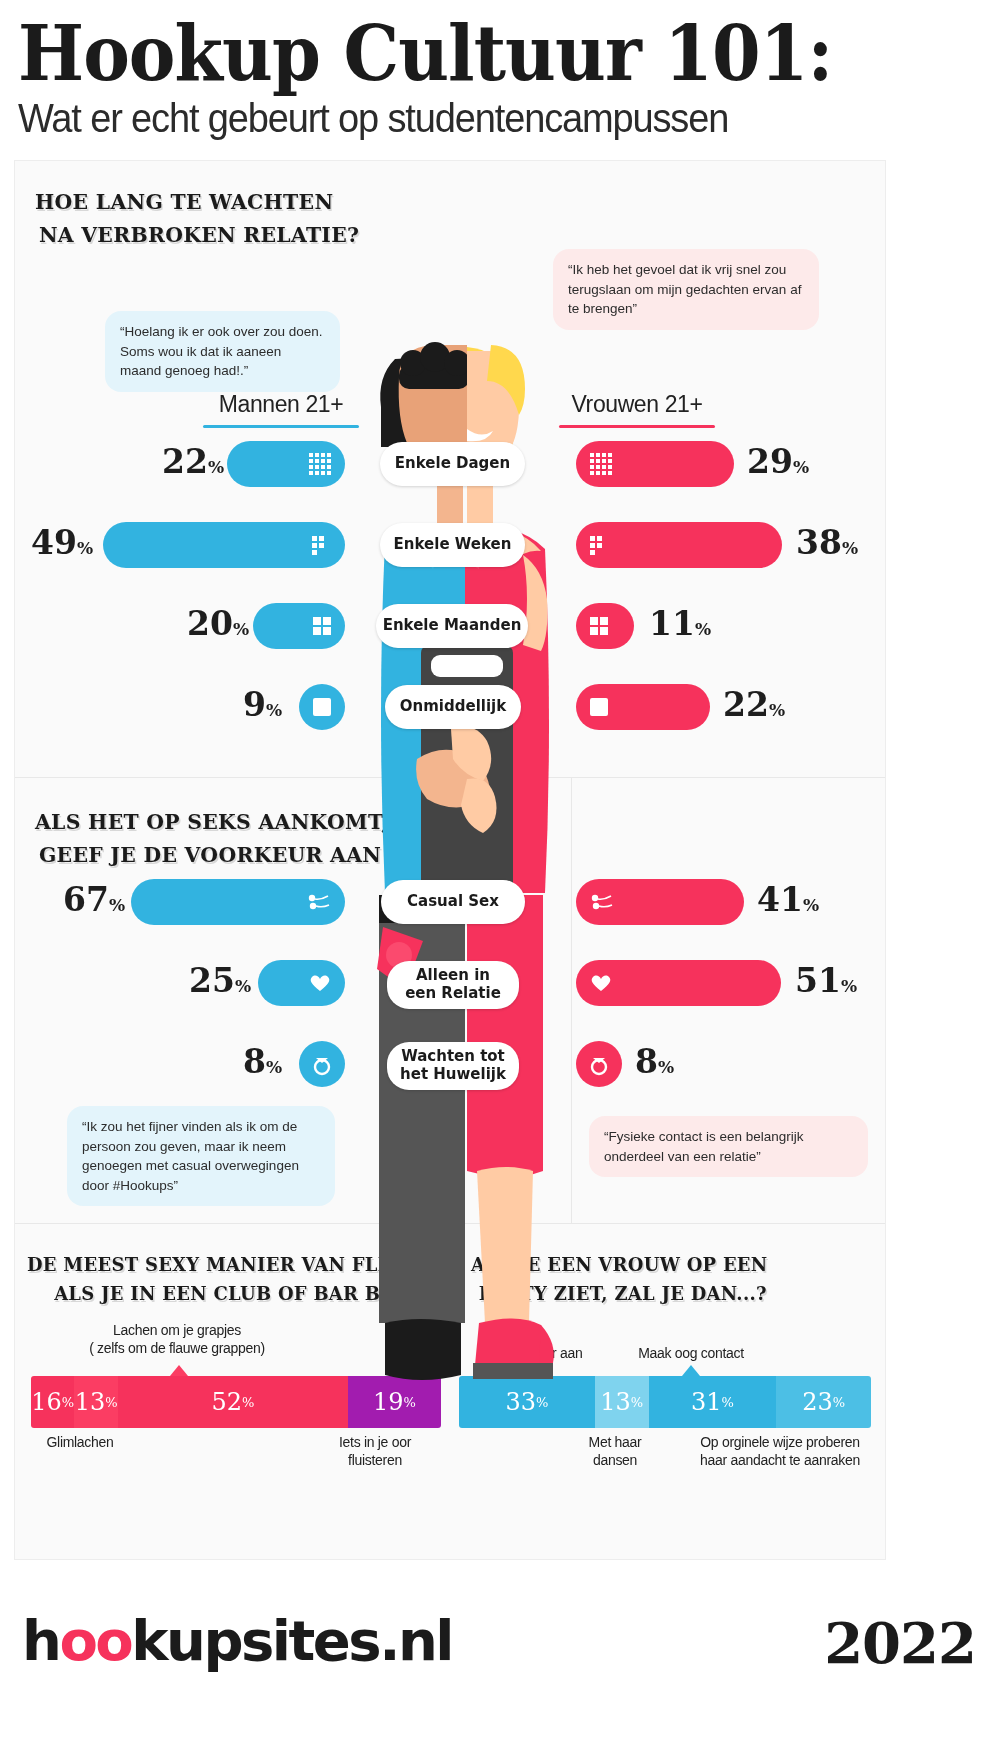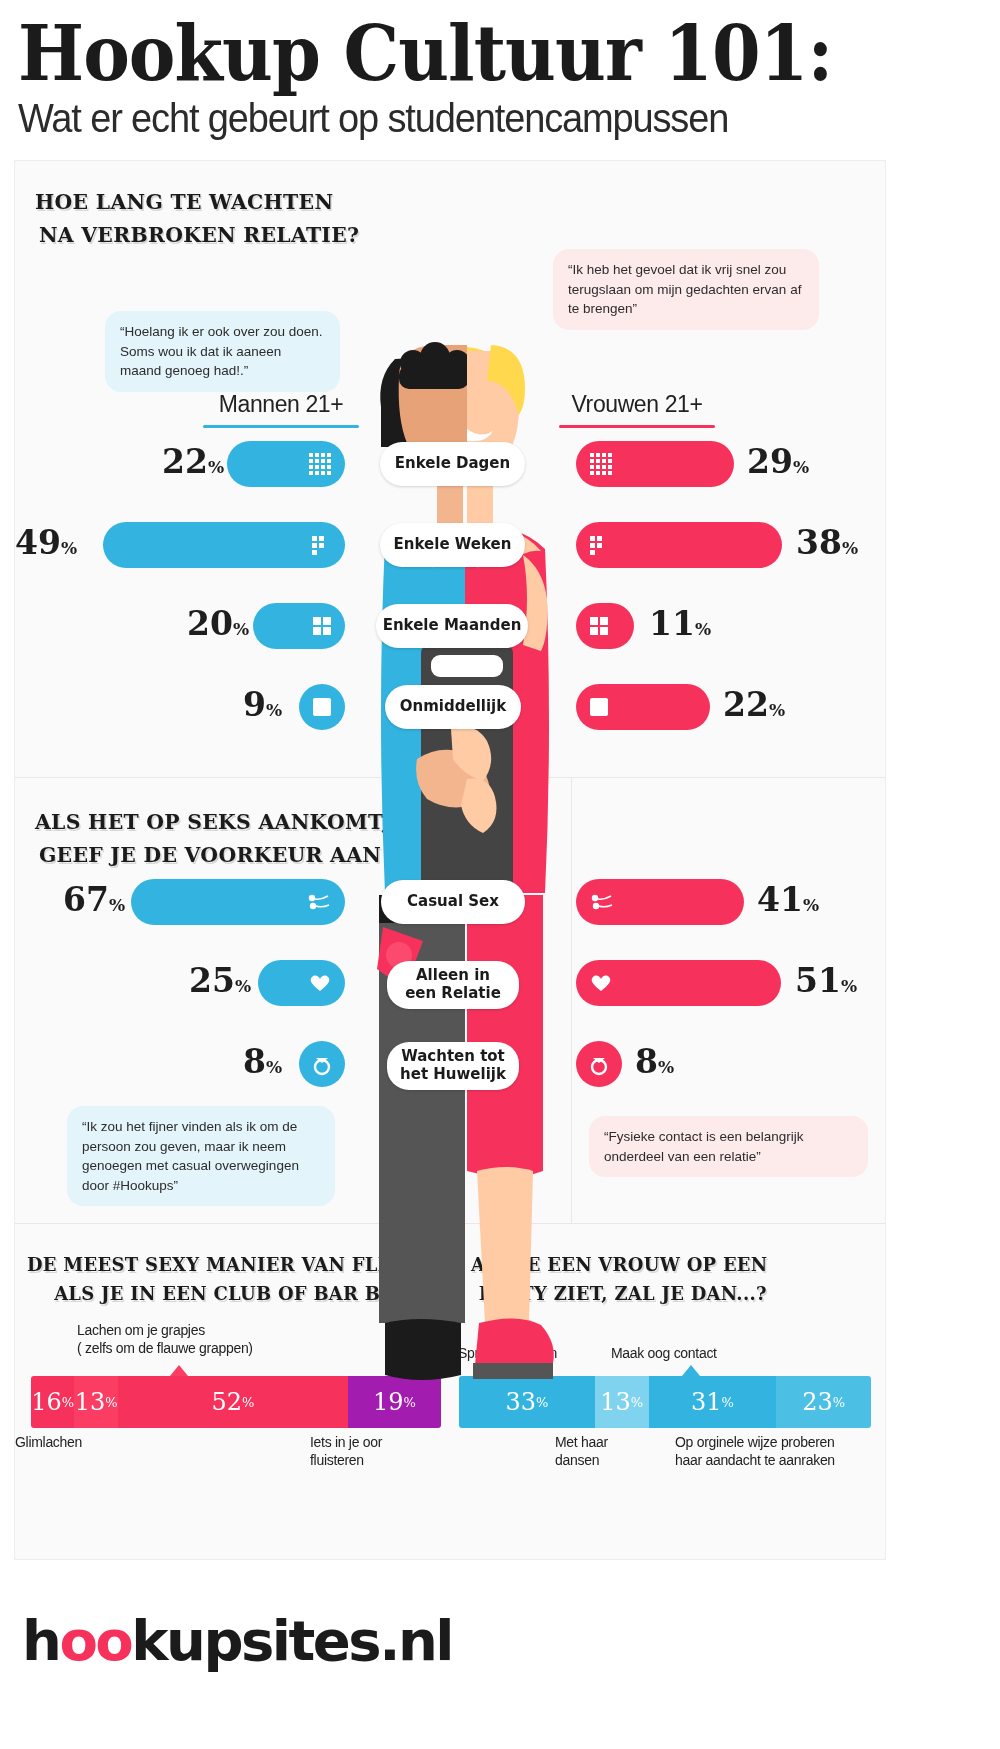--- a/index.html
+++ b/index.html
@@ -129,21 +129,21 @@
   
   .stack { position: absolute; height: 52px; display: flex; overflow: hidden; }
   .seg {
     display: flex; align-items: center; justify-content: center;
     font-family: "DejaVu Serif", serif; font-weight: normal;
     color: #fff; font-size: 24px;
   }
   .seg small { font-size: 13px; }
   .blabel {
     position: absolute; font-size: 14px; color: #222;
-    line-height: 1.3; letter-spacing: -0.3px;
+    text-align: center; line-height: 1.3; letter-spacing: -0.3px;
   }
   .ptr { position: absolute; width: 0; height: 0; }
   
   .footer { position: absolute; left: 0; top: 1580px; width: 1000px; height: 169px; }
   .logo {
     position: absolute; left: 22px; top: 28px;
     font-family: "DejaVu Sans", sans-serif;
     font-weight: bold; font-size: 56px; color: #1b1b1b;
     letter-spacing: -2.5px;
   }
@@ -229,21 +229,21 @@
           <i></i>
           <i></i>
       </span>
     </div>
     <div class="pct" style="left:732px">
       <span>29</span><small>%</small>
     </div>
   </div>
 
   <div class="row" style="left:0; top:361px; width:872px">
-    <div class="pct" style="left:0">
+    <div class="pct" style="left:16px">
       <span>49</span><small>%</small>
     </div>
     <div class="bar male" style="left:88px; width:242px">
       <span class="gicon g3">
         <i></i>
           <i></i>
           <i style="background:transparent"></i>
           <i></i>
           <i></i>
           <i style="background:transparent"></i>
@@ -526,13 +526,14 @@
     <path d="M124 994 q40 -10 62 2 l12 40 l-78 0 z" fill="#f6325c"></path>
     <path d="M118 1034 l80 0 l0 16 l-80 0 z" fill="#555"></path>
     <path d="M186 996 q16 18 12 38 l-14 0 z" fill="#f6325c"></path>
   </svg>
 </div>
 
 <div class="footer">
   <div class="logo">
     <span>h</span><span class="oo">oo</span><span>kupsites.nl</span>
   </div>
+  <div class="year">2022</div>
 </div>
 
 </body></html>

